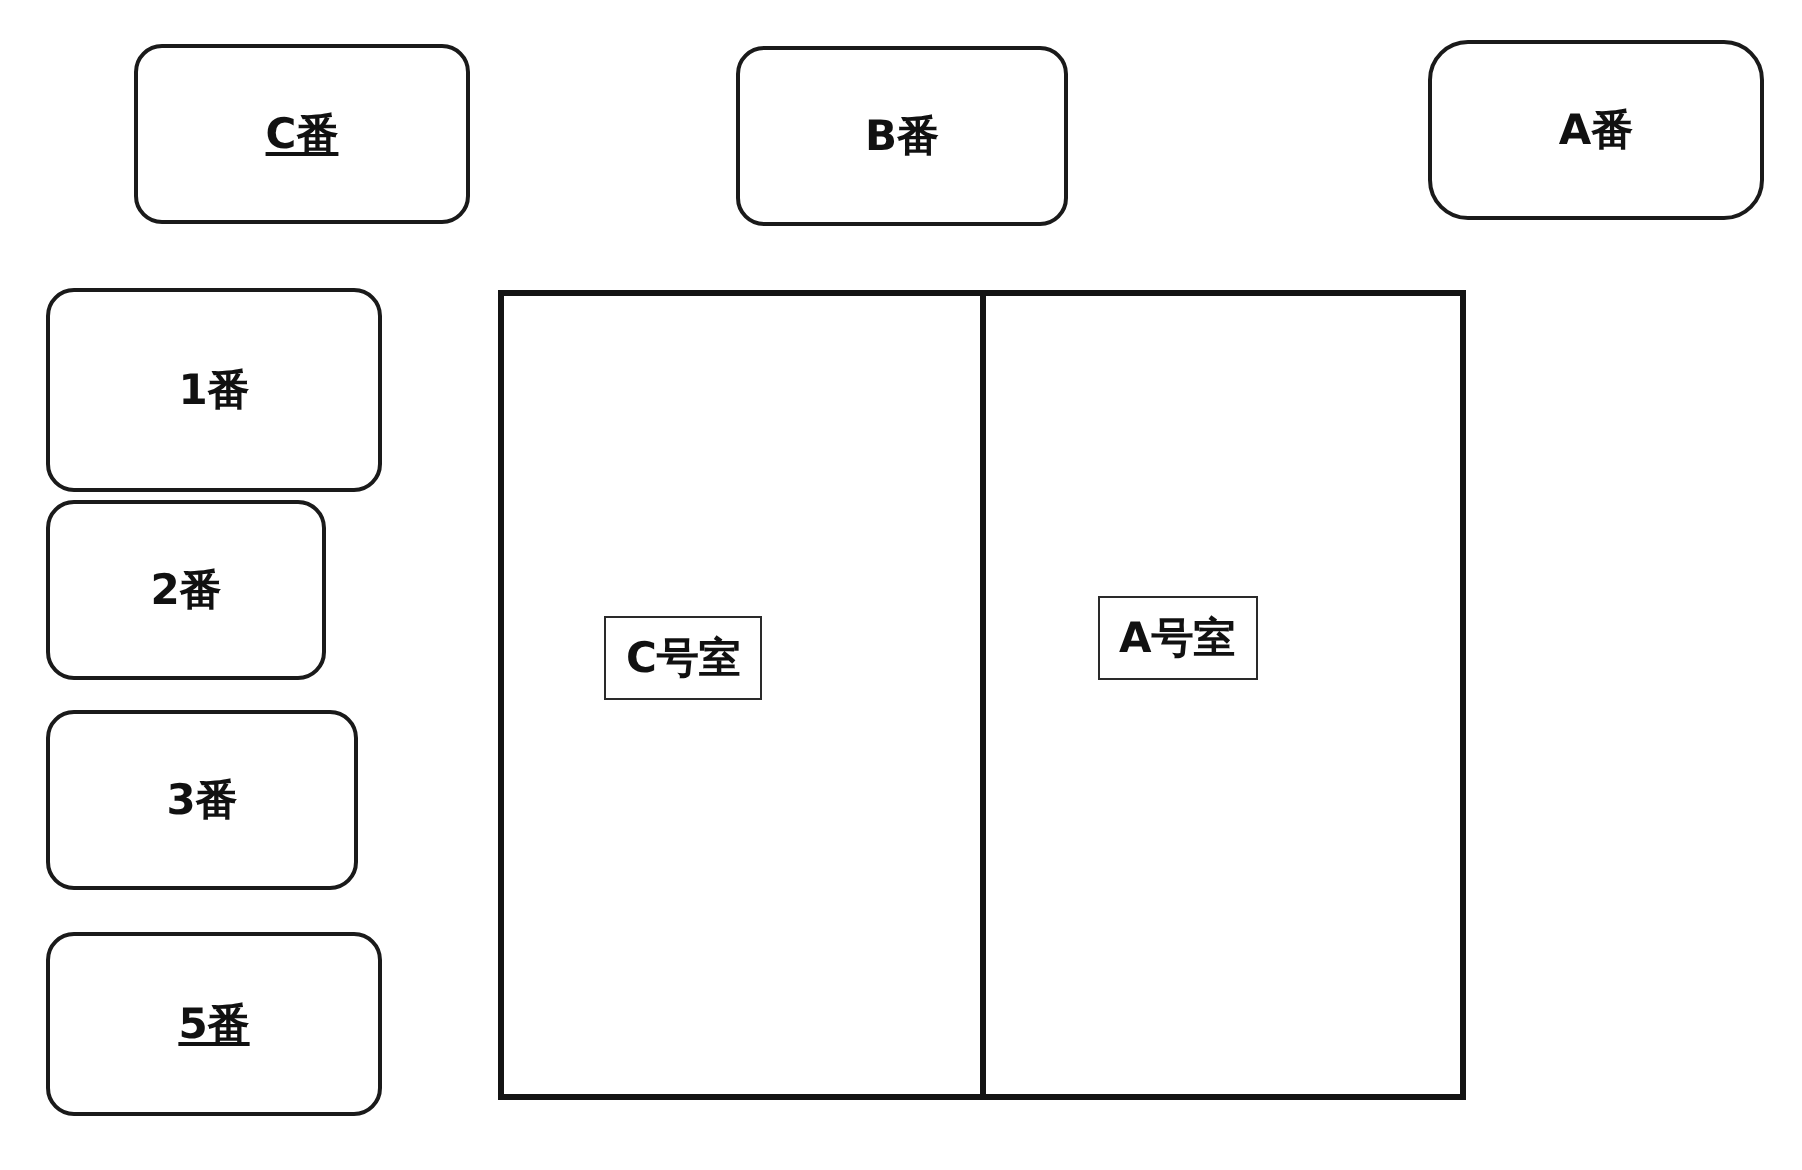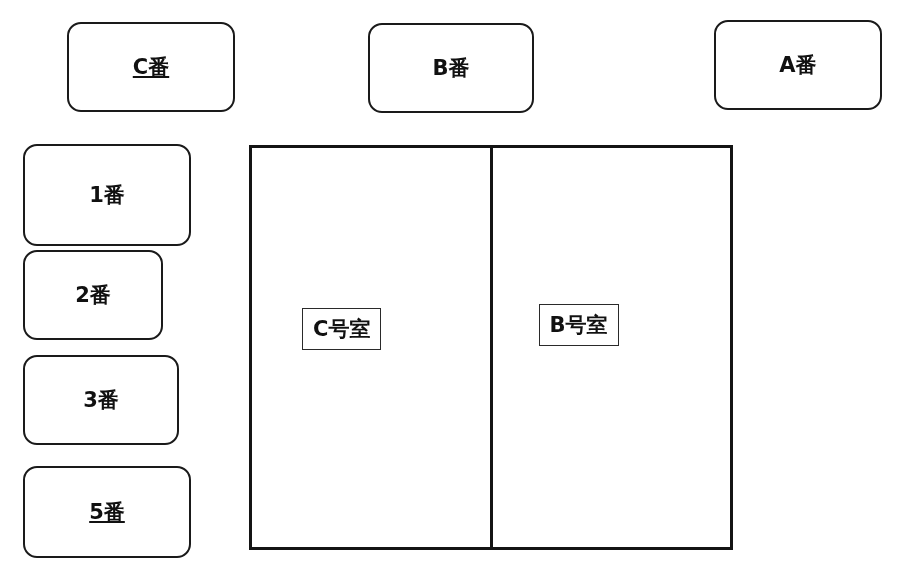--- a/index.html
+++ b/index.html
@@ -17,21 +17,21 @@
   </style>
 </head>
 <body>
 
 <div class="rbox" style="left:67px; top:22px; width:168px; height:90px;text-decoration:underline;">
   <span>C番</span>
 </div>
 <div class="rbox" style="left:368px; top:23px; width:166px; height:90px;">
   <span>B番</span>
 </div>
-<div class="rbox" style="left:714px; top:20px; width:168px; height:90px;">
+<div class="rbox" style="left:714px; top:20px; width:168px; height:90px;border-radius:20px;">
   <span>A番</span>
 </div>
 
 <div class="rbox" style="left:23px; top:144px; width:168px; height:102px;">
   <span>1番</span>
 </div>
 <div class="rbox" style="left:23px; top:250px; width:140px; height:90px;">
   <span>2番</span>
 </div>
 <div class="rbox" style="left:23px; top:355px; width:156px; height:90px;">
@@ -41,17 +41,17 @@
   <span>5番</span>
 </div>
 
 <div class="building">
   <div class="room">
     <div class="room-label" style="left:50px; top:160px;">
       <span>C号室</span>
     </div>
   </div>
   <div class="room">
-    <div class="room-label" style="left:46px; top:156px;">
-      <span>B号室</span>
+    <div class="room-label" style="left:56px; top:150px;">
+      <span>A号室</span>
     </div>
   </div>
 </div>
 
 </body></html>

